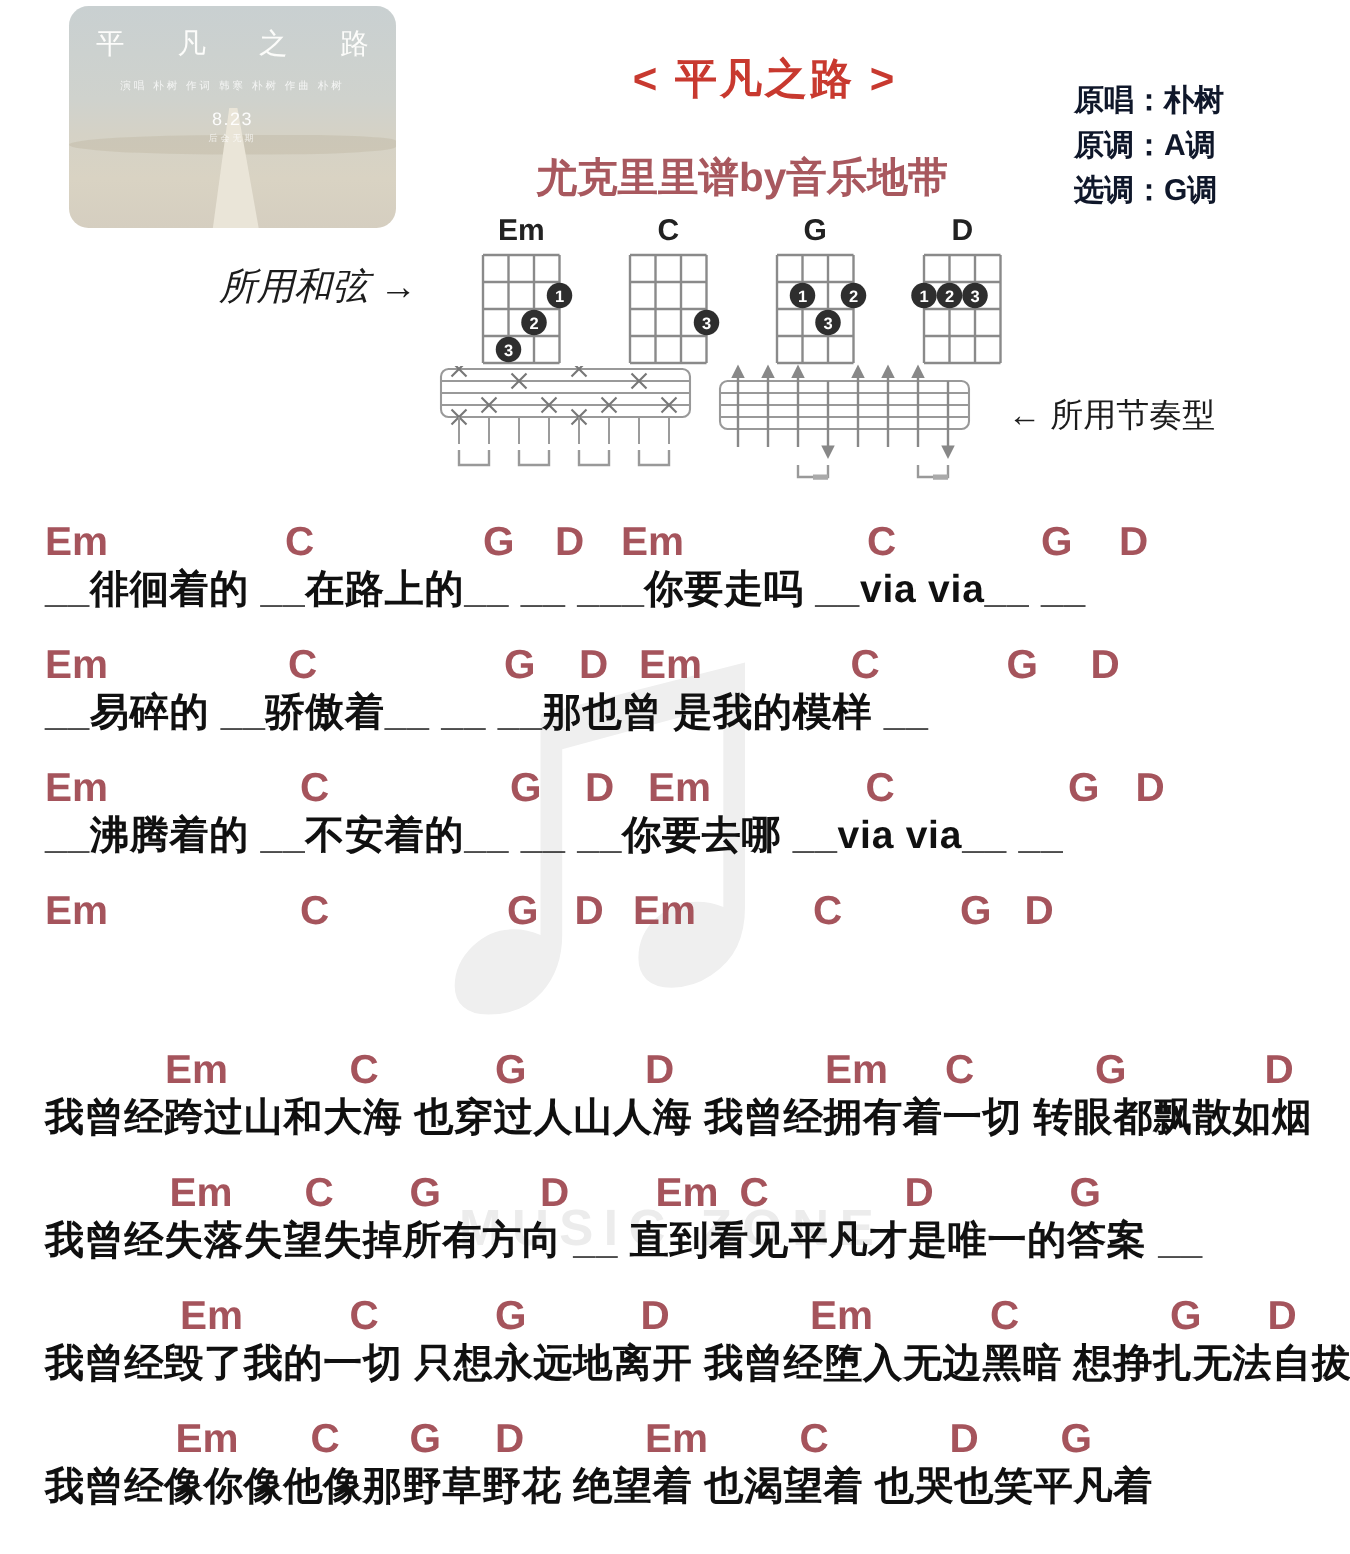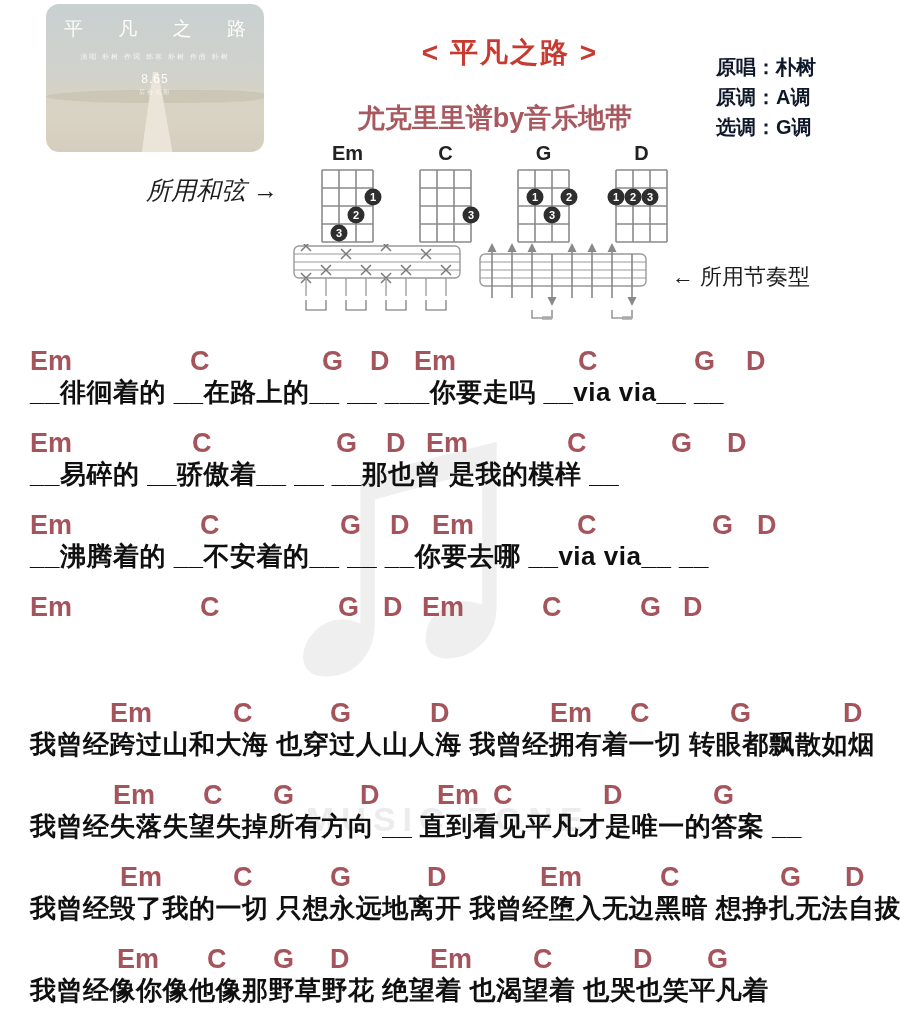--- a/index.html
+++ b/index.html
@@ -52,21 +52,21 @@
 <div id="canvas">
 
   <div class="wm" id="wm-note">♫</div>
   <div class="wm" id="wm-line2">MUSIC ZONE</div>
 
   <div class="layer" id="album">
     <div class="hills"></div>
     <div class="road"></div>
     <div class="atitle">平 凡 之 路</div>
     <div class="acredits">演唱 朴树  作词 韩寒 朴树  作曲 朴树</div>
-    <div class="adate">8.65</div>
+    <div class="adate">8.23</div>
     <div class="acaption">后会无期</div>
   </div>
 
   <div class="layer" id="title">&lt; 平凡之路 &gt;</div>
   <div class="layer" id="subtitle">尤克里里谱by音乐地带</div>
   <div class="layer" id="info">
     <div>原唱：朴树</div>
     <div>原调：A调</div>
     <div>选调：G调</div>
   </div>

